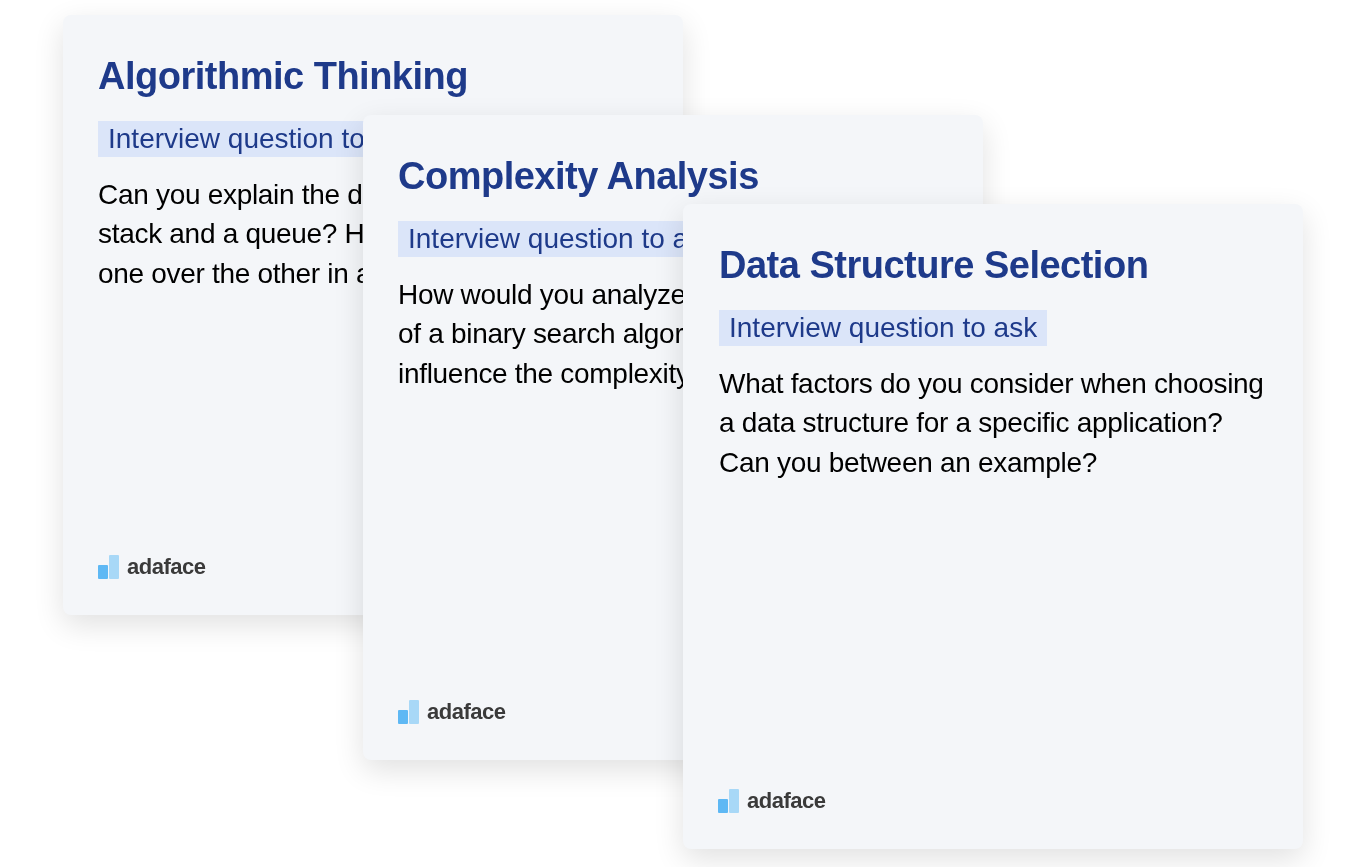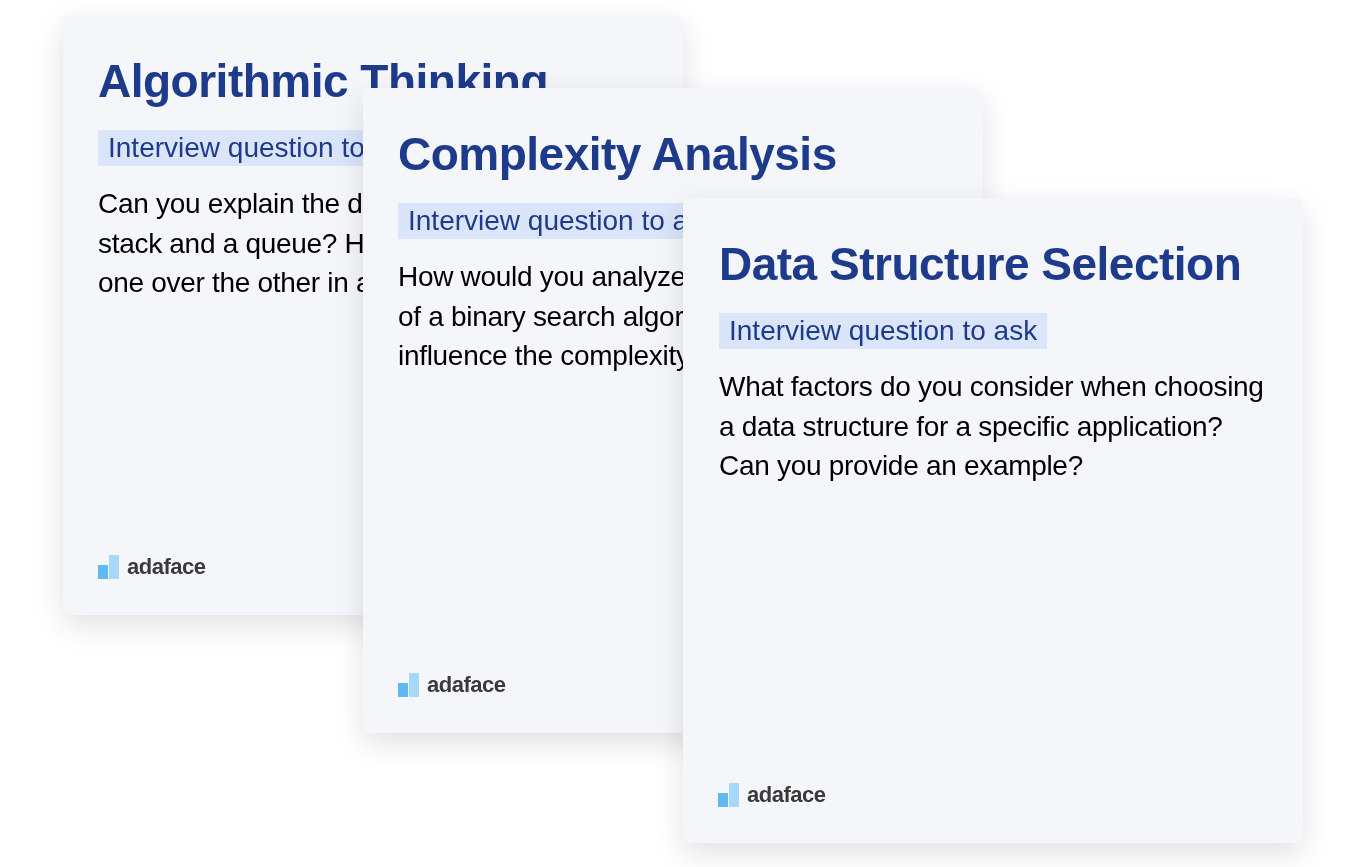--- a/index.html
+++ b/index.html
@@ -27,36 +27,36 @@
     }
     
     .card-1 {
       top: 15px;
       left: 63px;
       z-index: 1;
       height: 600px;
     }
     
     .card-2 {
-      top: 88px;
+      top: 115px;
       left: 363px;
       z-index: 2;
       height: 645px;
     }
     
     .card-3 {
-      top: 198px;
+      top: 204px;
       left: 683px;
       z-index: 3;
       height: 645px;
       padding-left: 36px;
     }
     
     .card-title {
-      font-size: 46px;
+      font-size: 38px;
       font-weight: 800;
       color: #1e3a8a;
       margin-bottom: 22px;
       line-height: 1.15;
       letter-spacing: -0.5px;
     }
     
     .subtitle {
       display: inline-block;
       background: #dbe5f9;
@@ -136,21 +136,21 @@
       <div class="bar-small"></div>
       <div class="bar-large"></div>
     </div>
     <span class="logo-text">adaface</span>
   </div>
 </div>
 
 <div class="card card-3">
   <h2 class="card-title">Data Structure Selection</h2>
   <div class="subtitle">Interview question to ask</div>
-  <p class="question-text">What factors do you consider when choosing a data structure for a specific application? Can you provide an example?</p>
+  <p class="question-text">What factors do you consider when choosing a data structure for a specific application? Can you between an example?</p>
   <div class="logo">
     <div class="logo-icon">
       <div class="bar-small"></div>
       <div class="bar-large"></div>
     </div>
     <span class="logo-text">adaface</span>
   </div>
 </div>
 
 </body></html>

